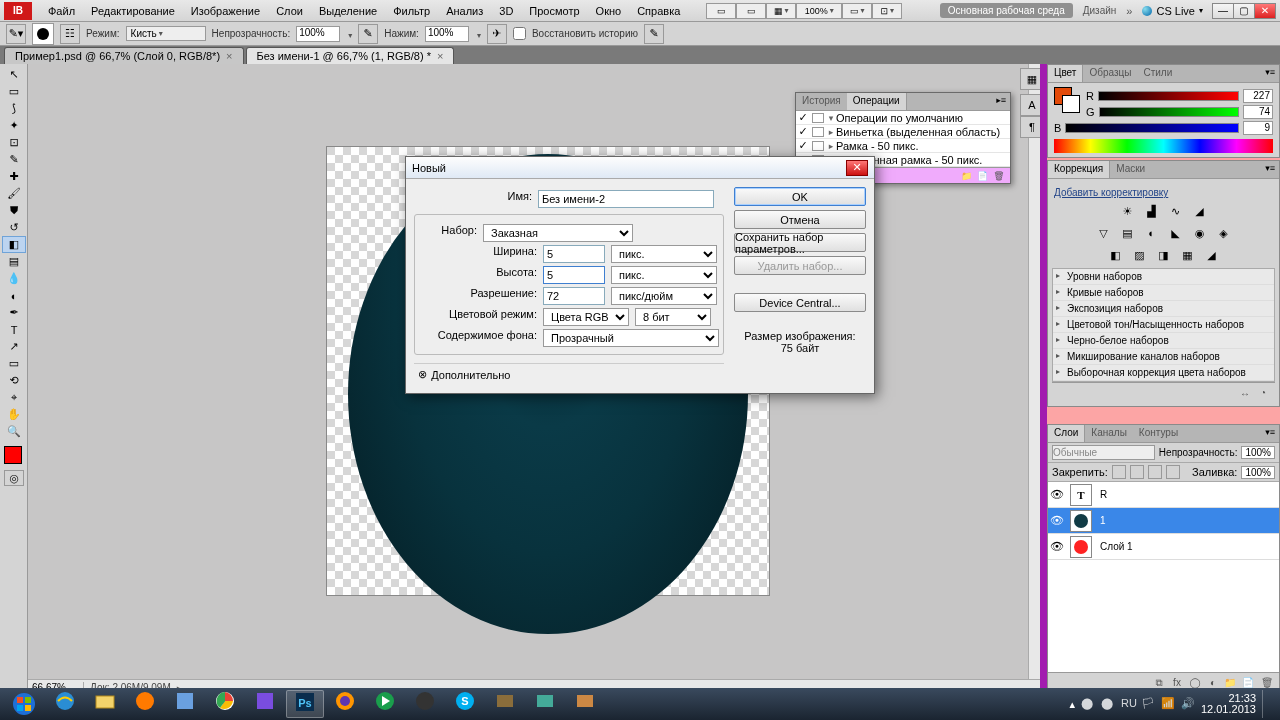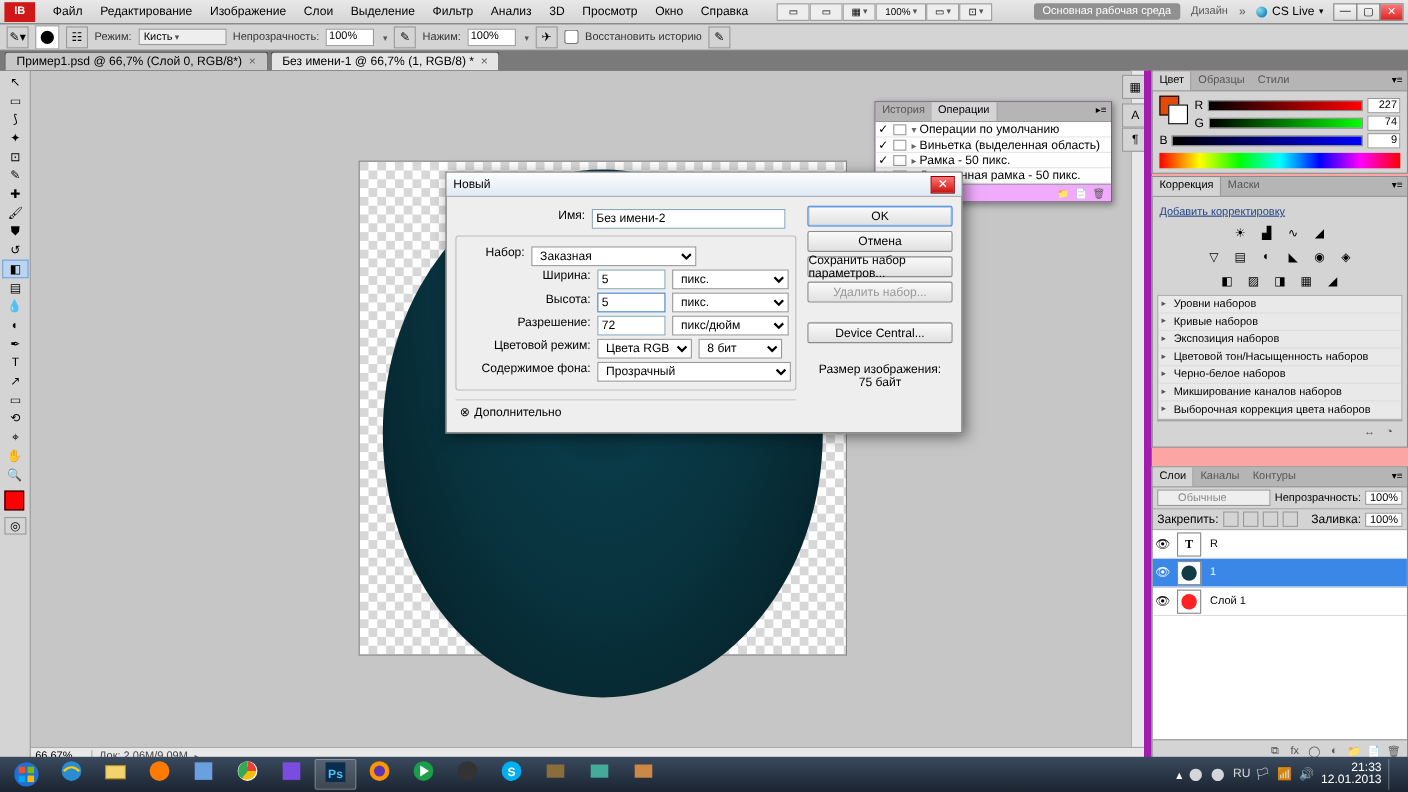--- a/index.html
+++ b/index.html
@@ -76,21 +76,21 @@
 
 .adj-body{padding:4px;}
 .adj-link{font-size:10px;color:#224488;text-decoration:underline;margin:4px 2px;display:block;}
 .adj-icons{display:flex;gap:6px;justify-content:center;margin:4px 0;}
 .adj-icons span{width:18px;height:18px;border:0;display:flex;align-items:center;justify-content:center;}
 .adj-list{border:1px solid #aaa;background:#e9e9e9;max-height:120px;overflow:hidden;margin-top:4px;}
 .adj-li{padding:2px 4px 2px 14px;font-size:10px;position:relative;border-bottom:1px solid #ddd;}
 .adj-li::before{content:'▸';position:absolute;left:3px;font-size:8px;color:#555;}
 
 .layers-hdr{display:flex;align-items:center;gap:4px;padding:2px 4px;border-bottom:1px solid #aaa;}
-.layers-dd{flex:1;border:1px solid #999;background:#eee;padding:1px 18px;font-size:10px;color:#888;}
+.layers-dd{flex:1;border:1px solid #999;background:#eee;padding:1px 0;font-size:10px;color:#888;}
 .lock-row{display:flex;align-items:center;gap:4px;padding:2px 4px;font-size:10px;border-bottom:1px solid #aaa;}
 .lock-ic{width:14px;height:14px;border:1px solid #999;}
 .layer-list{background:#fff;min-height:190px;}
 .layer{display:flex;align-items:center;height:26px;border-bottom:1px solid #ddd;}
 .layer.sel{background:#3a87e8;color:#fff;}
 .eye{width:18px;text-align:center;}
 .thumb{width:22px;height:22px;border:1px solid #888;margin:0 4px;background:#fff;display:flex;align-items:center;justify-content:center;}
 .thumb.t{font-family:Georgia,serif;font-weight:bold;}
 .thumb.circ::after{content:'';width:14px;height:14px;border-radius:50%;background:#113b45;display:block;}
 .thumb.red::after{content:'';width:14px;height:14px;border-radius:50%;background:#f22;display:block;}

